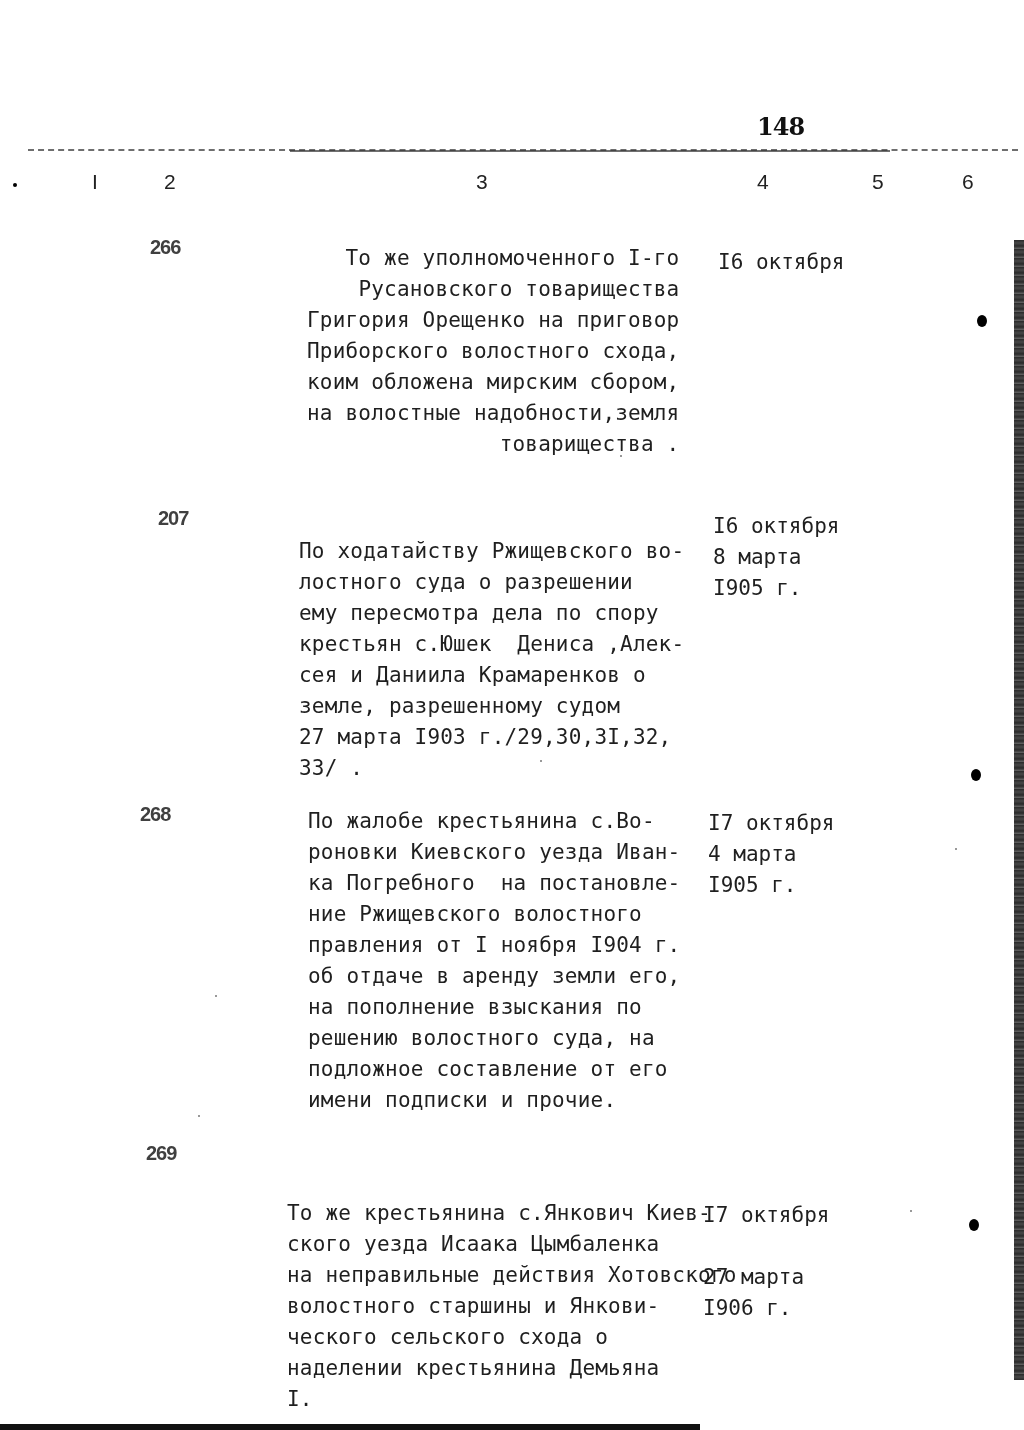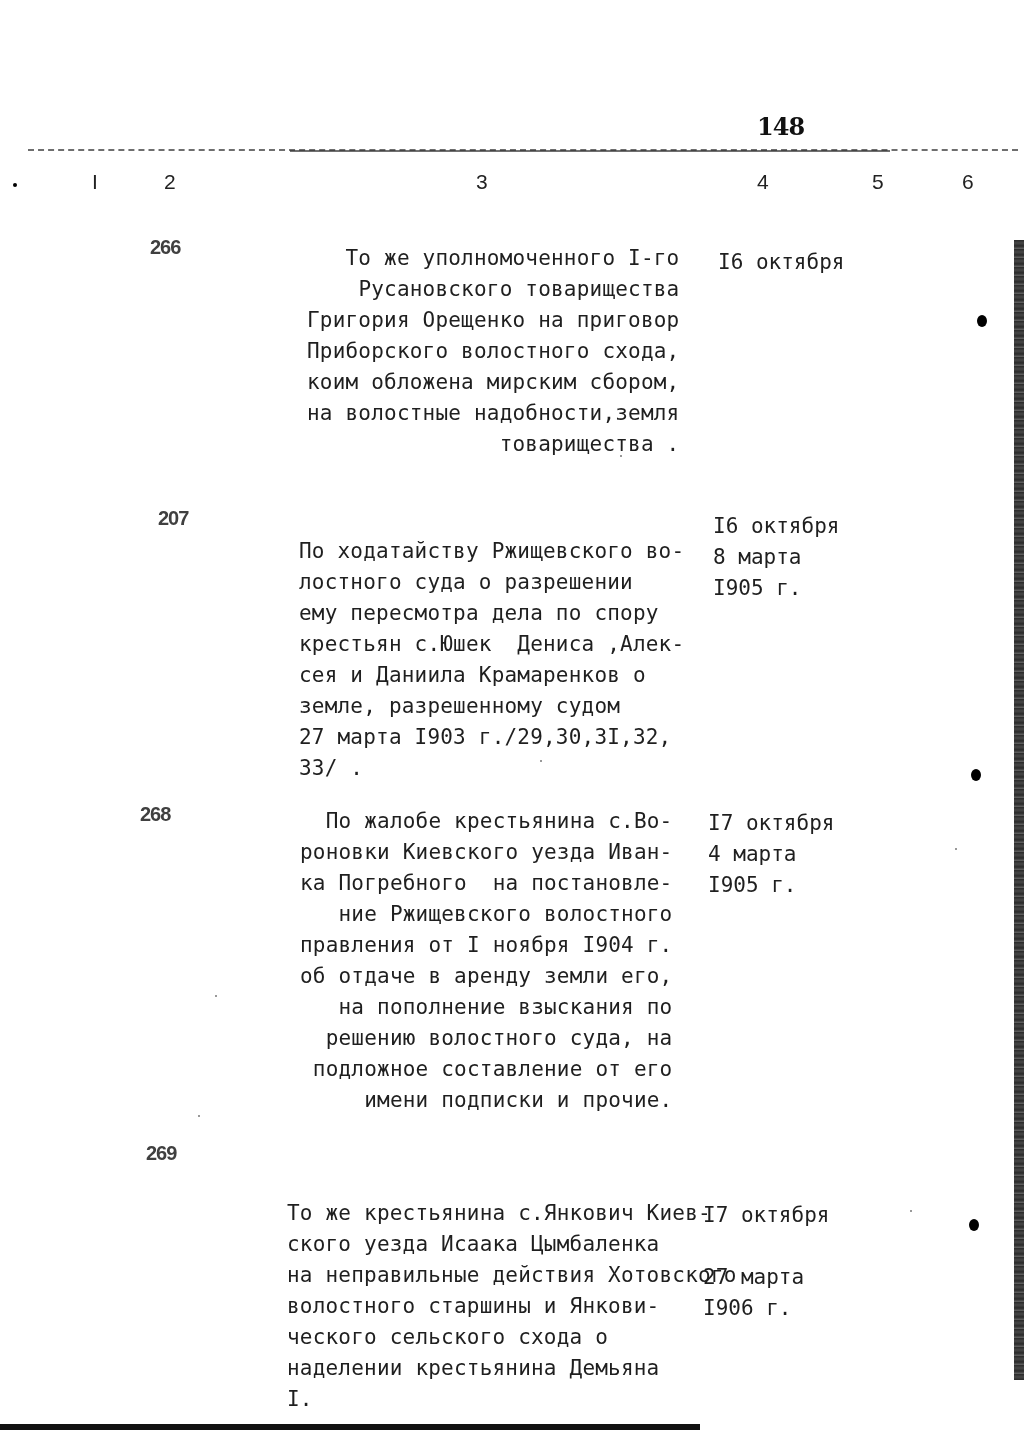--- a/index.html
+++ b/index.html
@@ -147,21 +147,21 @@
 земле, разрешенному судом
 27 марта I903 г./29,30,3I,32,
 33/ .</div>
     <div class="entry-date" style="left:713px; top:511px;">I6 октября
 8 марта
 I905 г.</div>
   </div>
 
   <div class="entry">
     <div class="entry-num" style="left:140px; top:803px;">268</div>
-    <div class="entry-text" style="left:300px; top:806px;text-align:right;">По жалобе крестьянина с.Во-
+    <div class="entry-text" style="left:308px; top:806px;">По жалобе крестьянина с.Во-
 роновки Киевского уезда Иван-
 ка Погребного  на постановле-
 ние Ржищевского волостного
 правления от I ноября I904 г.
 об отдаче в аренду земли его,
 на пополнение взыскания по
 решению волостного суда, на
 подложное составление от его
 имени подписки и прочие.</div>
     <div class="entry-date" style="left:708px; top:808px;">I7 октября

